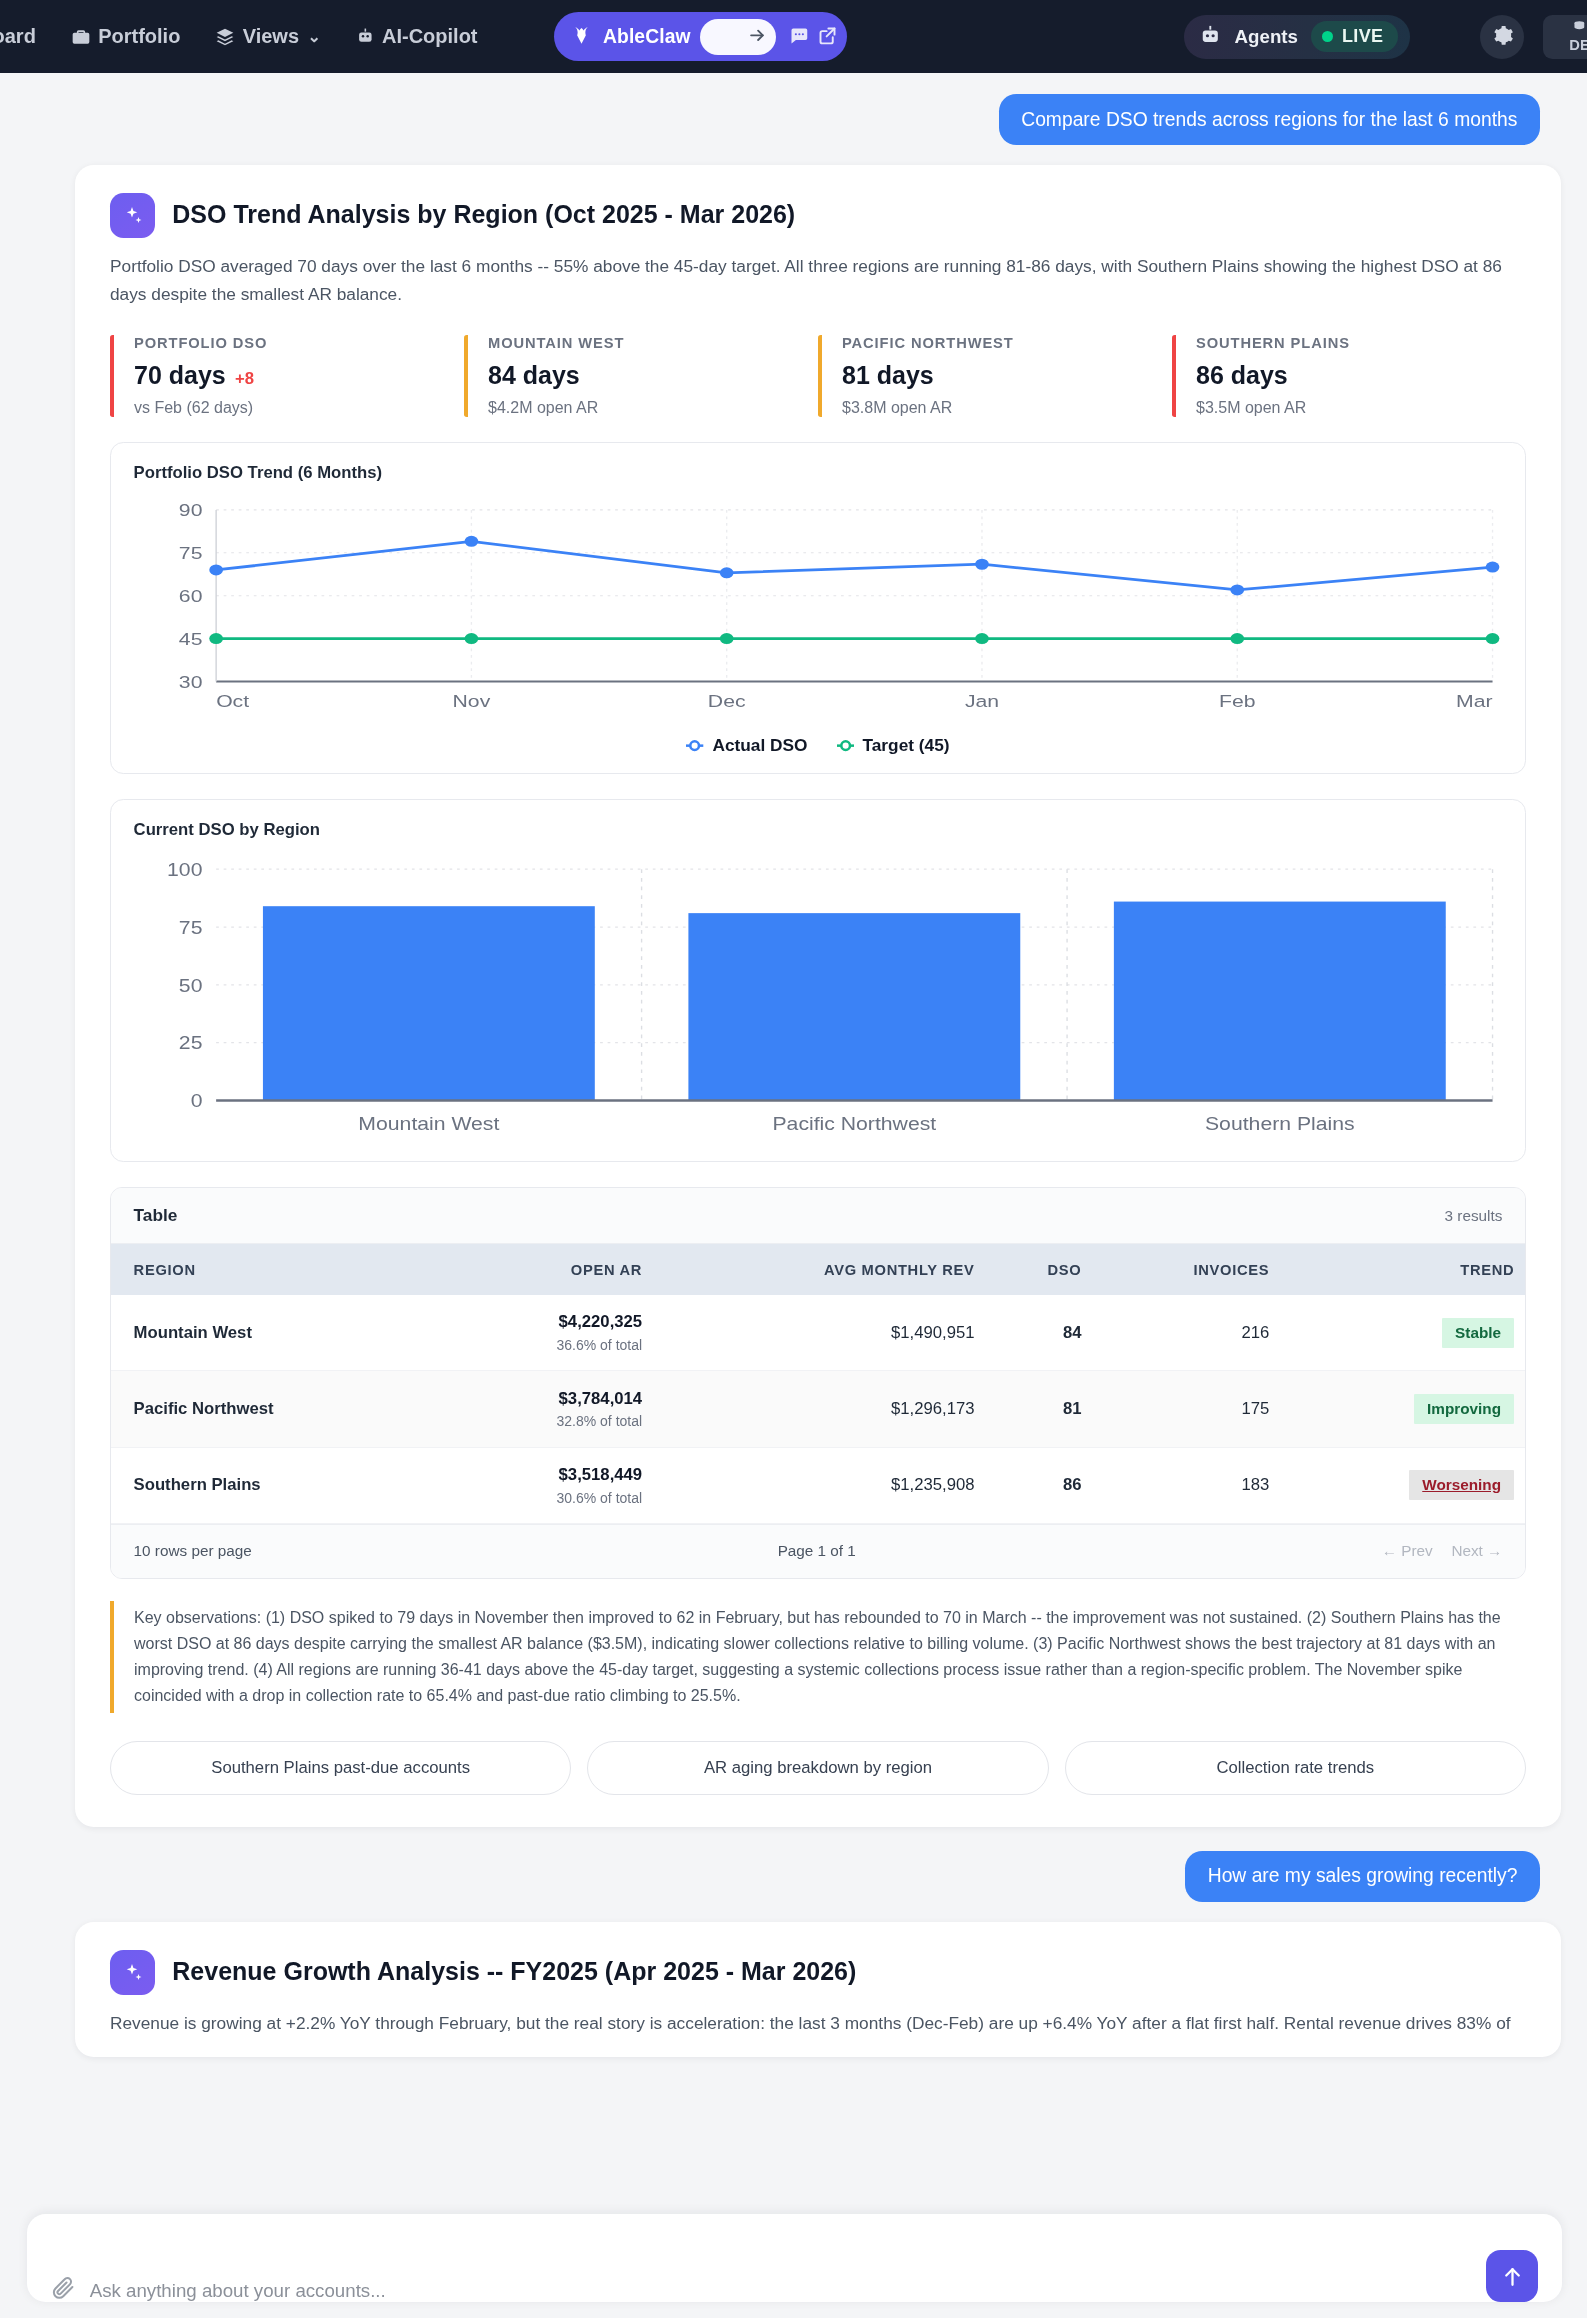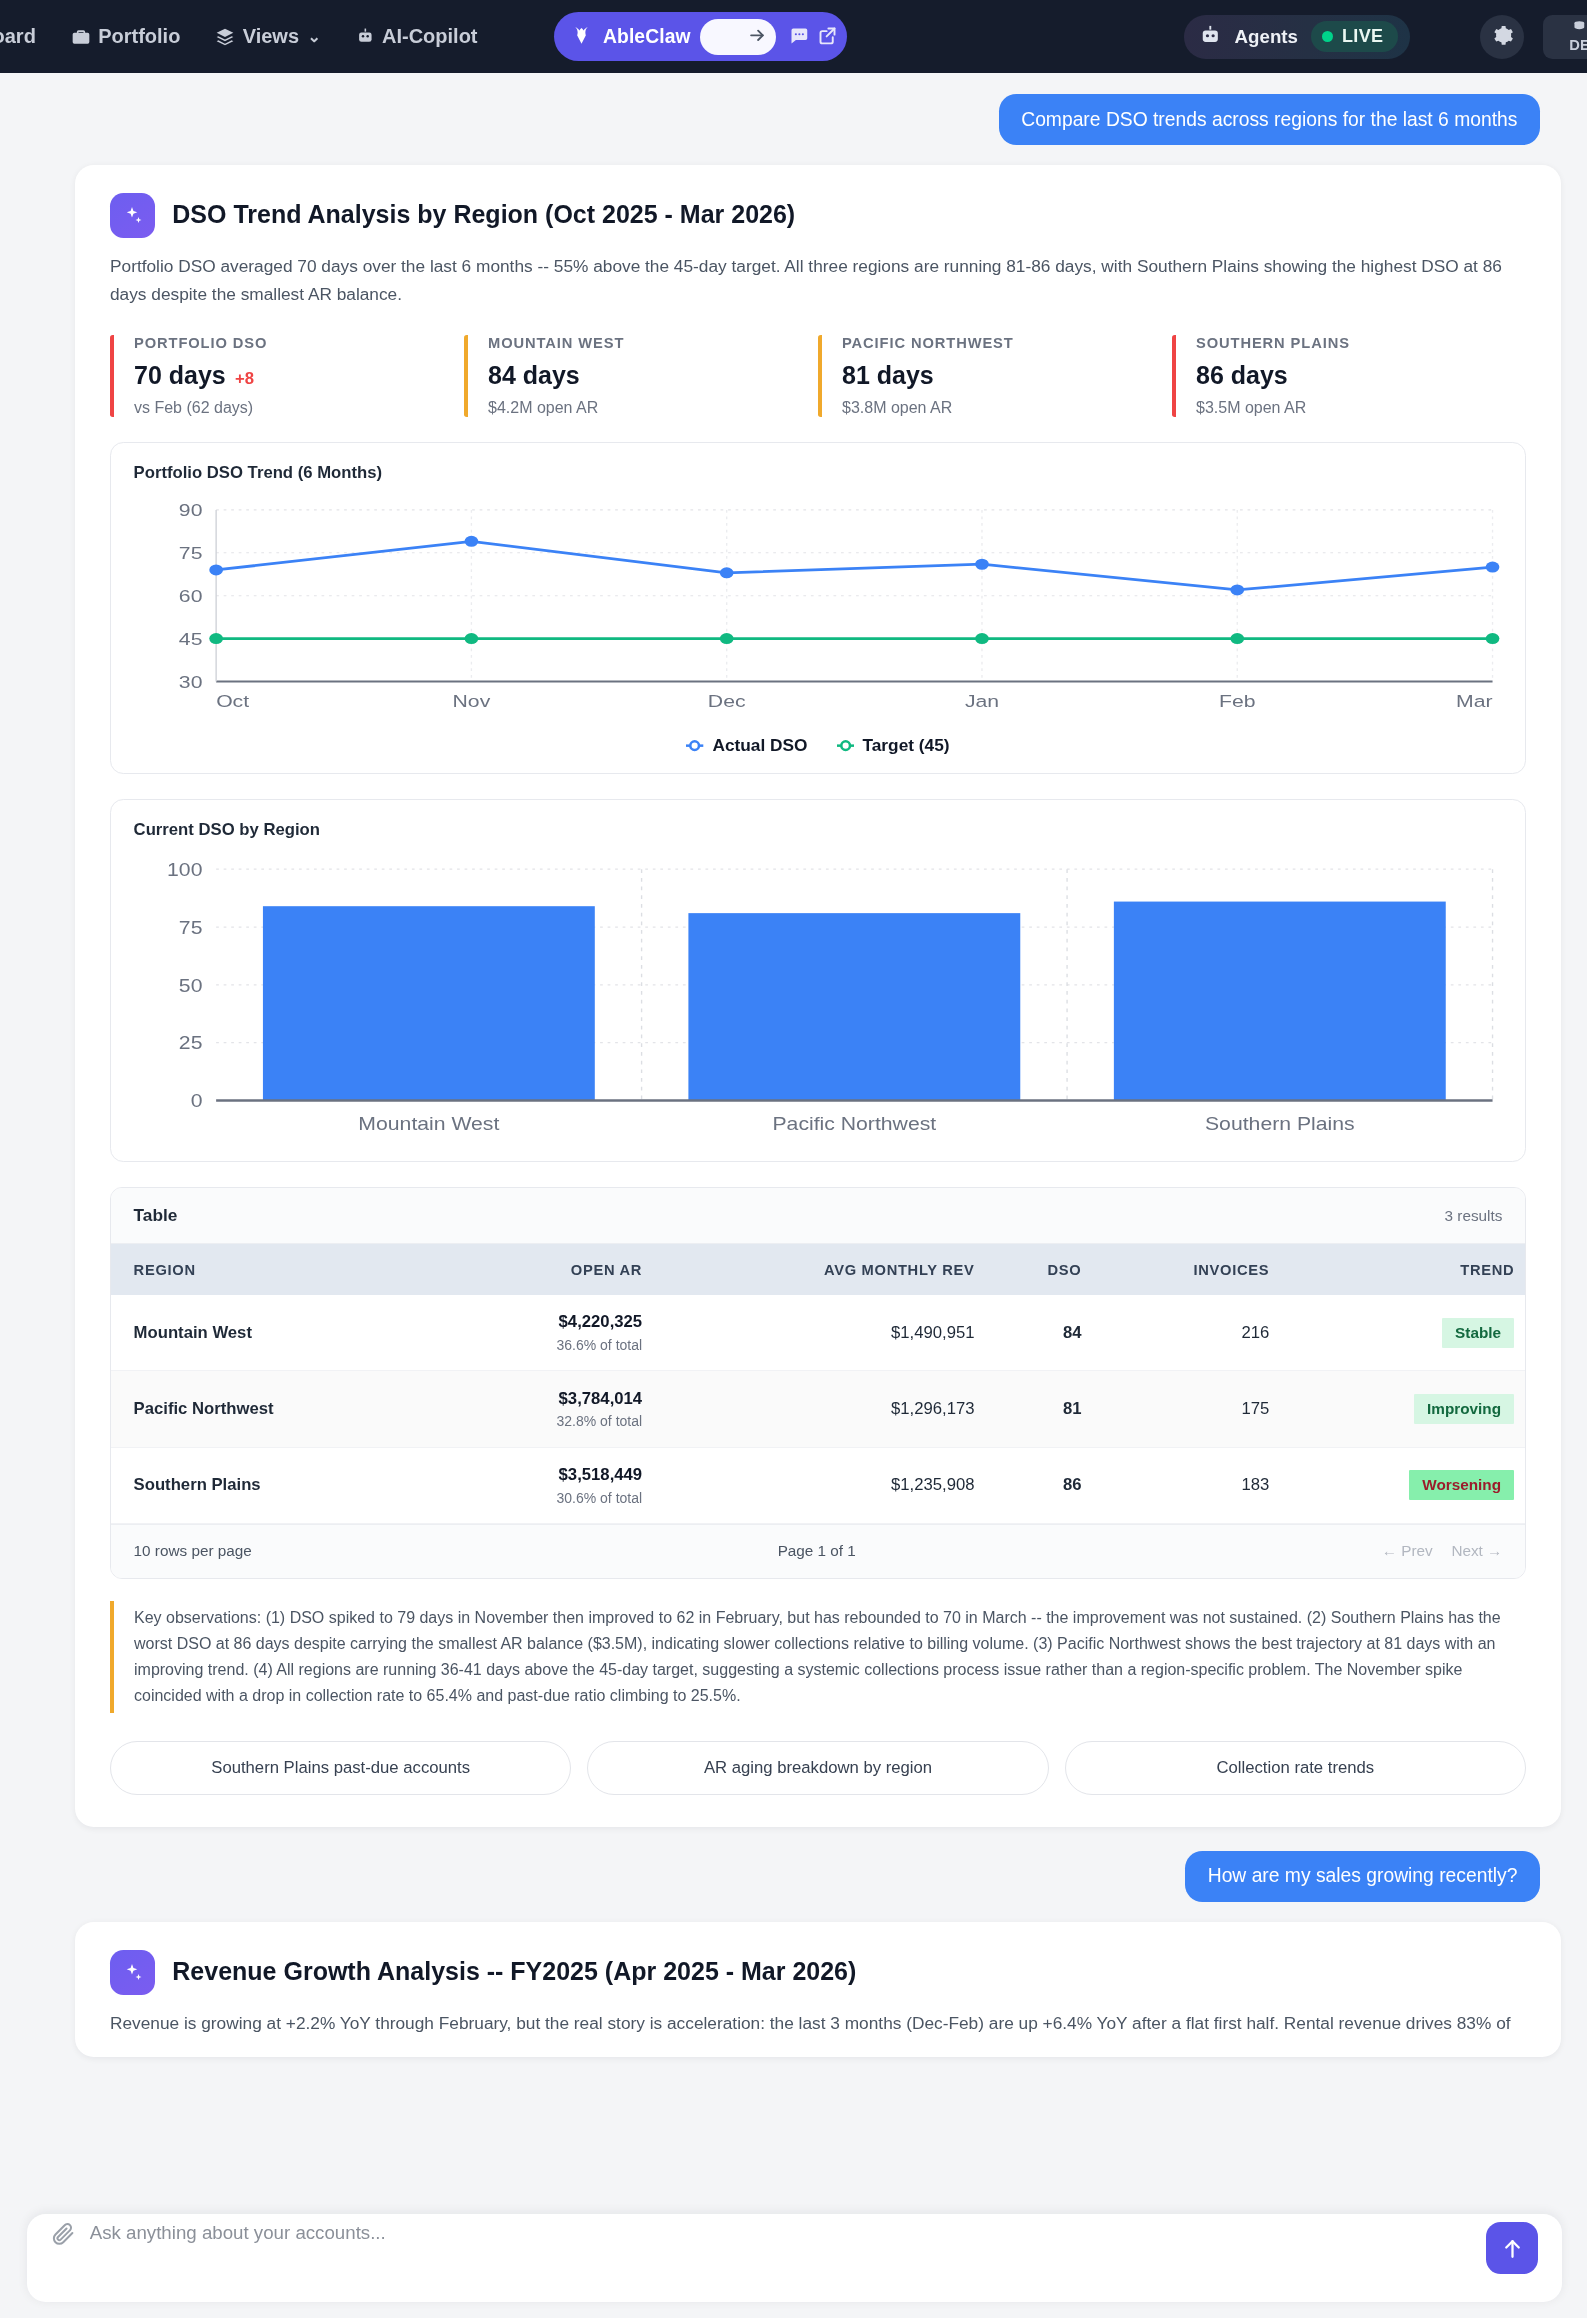--- a/index.html
+++ b/index.html
@@ -147,21 +147,21 @@
   td { padding: 17.3px 10.7px; font-size: 16.7px; color: #1f2937; text-align: right; vertical-align: middle; }
   td.first { text-align: left; padding-left: 22.6px; font-weight: 700; }
   .ar-main { font-weight: 700; font-size: 16.7px; color:#111827; }
   .ar-sub { font-size: 14px; color: #6b7280; margin-top: 4.7px; }
   .dso-cell { font-weight: 700; }
   .chip {
     display: inline-block; padding: 6px 13.3px; border-radius: 1px;
     font-size: 15.3px; font-weight: 700;
   }
   .chip-good { background: #d6f6e3; color: #13693f; }
-  .chip-bad  { background: #86efac; color: #9b1c2b; }
+  .chip-bad  { background: #e5e5e5; color: #9b1c2b; text-decoration: underline; }
   .table-foot {
     display: flex; align-items: center; justify-content: space-between;
     padding: 17.3px 22.6px; background: #fafbfc; border-top: 0.7px solid #eceef2;
     font-size: 15.3px; color: #4b5563;
   }
   .pager { display: flex; gap: 18.7px; color: #b2b7c0; }
 
   .callout {
     margin-top: 22.6px; border-left: 4.7px solid #f0a92c;
     padding: 4px 0 4px 20px;
@@ -176,21 +176,21 @@
   }
 
   
   .composer-shell {
     position: absolute; left: 0; bottom: 0; width: 1588px; height: 113px;
     background: #f4f5f7; z-index: 30;
   }
   .composer {
     position: absolute; left: 27px; top: 8px; width: 1535px; height: 88px;
     background: #fff; border-radius: 18.7px; box-shadow: 0 -1.3px 10.7px rgba(17,24,39,.07);
-    display: flex; align-items: flex-start; padding: 8px 24px;
+    display: flex; align-items: flex-end; padding: 0 24px;
   }
   .composer-placeholder { font-size: 18.7px; color: #8b9099; margin-left: 14.7px; flex: 1; }
   .send-btn {
     width: 52px; height: 52px; border-radius: 14.7px; background: #5b54e8;
     display: flex; align-items: center; justify-content: center;
   }
 </style>
 </head>
 <body>
 

